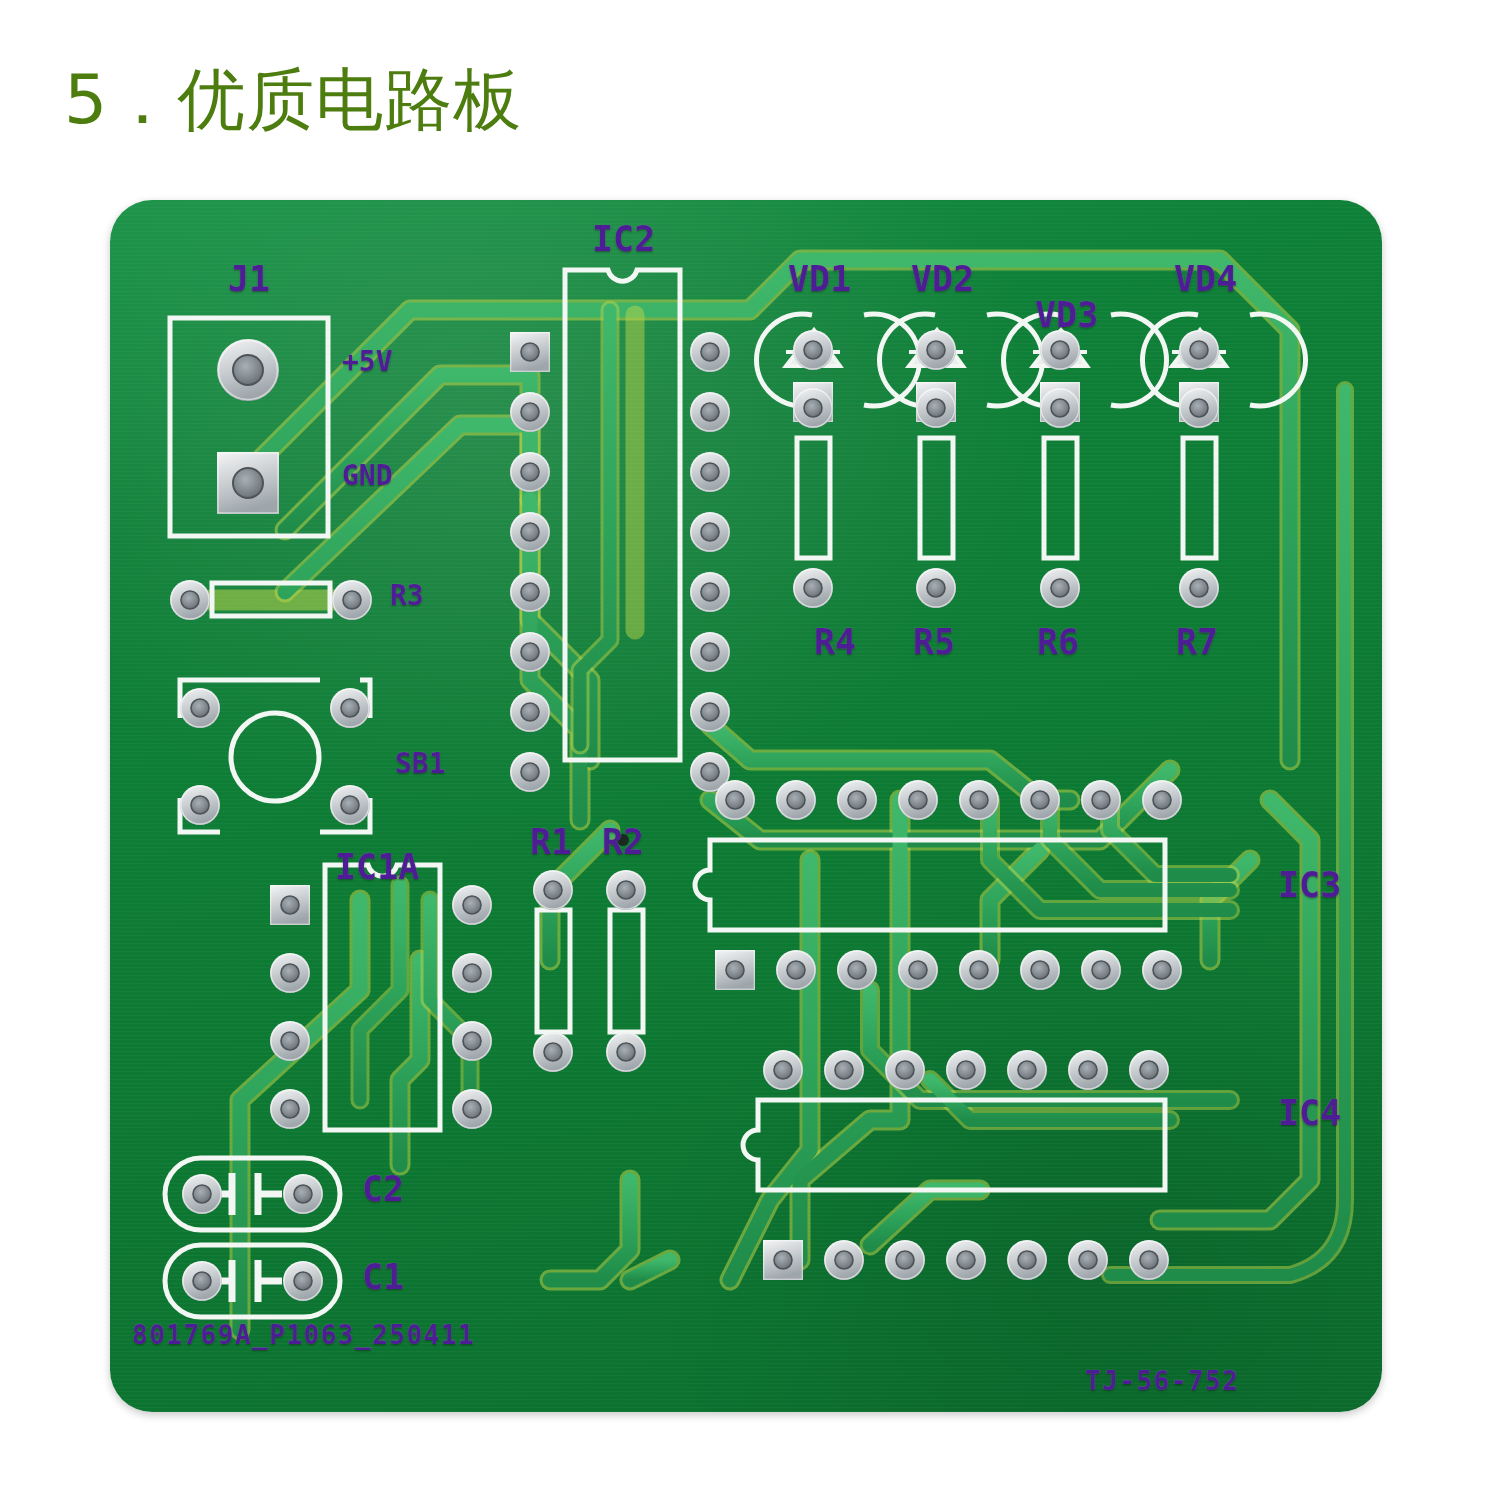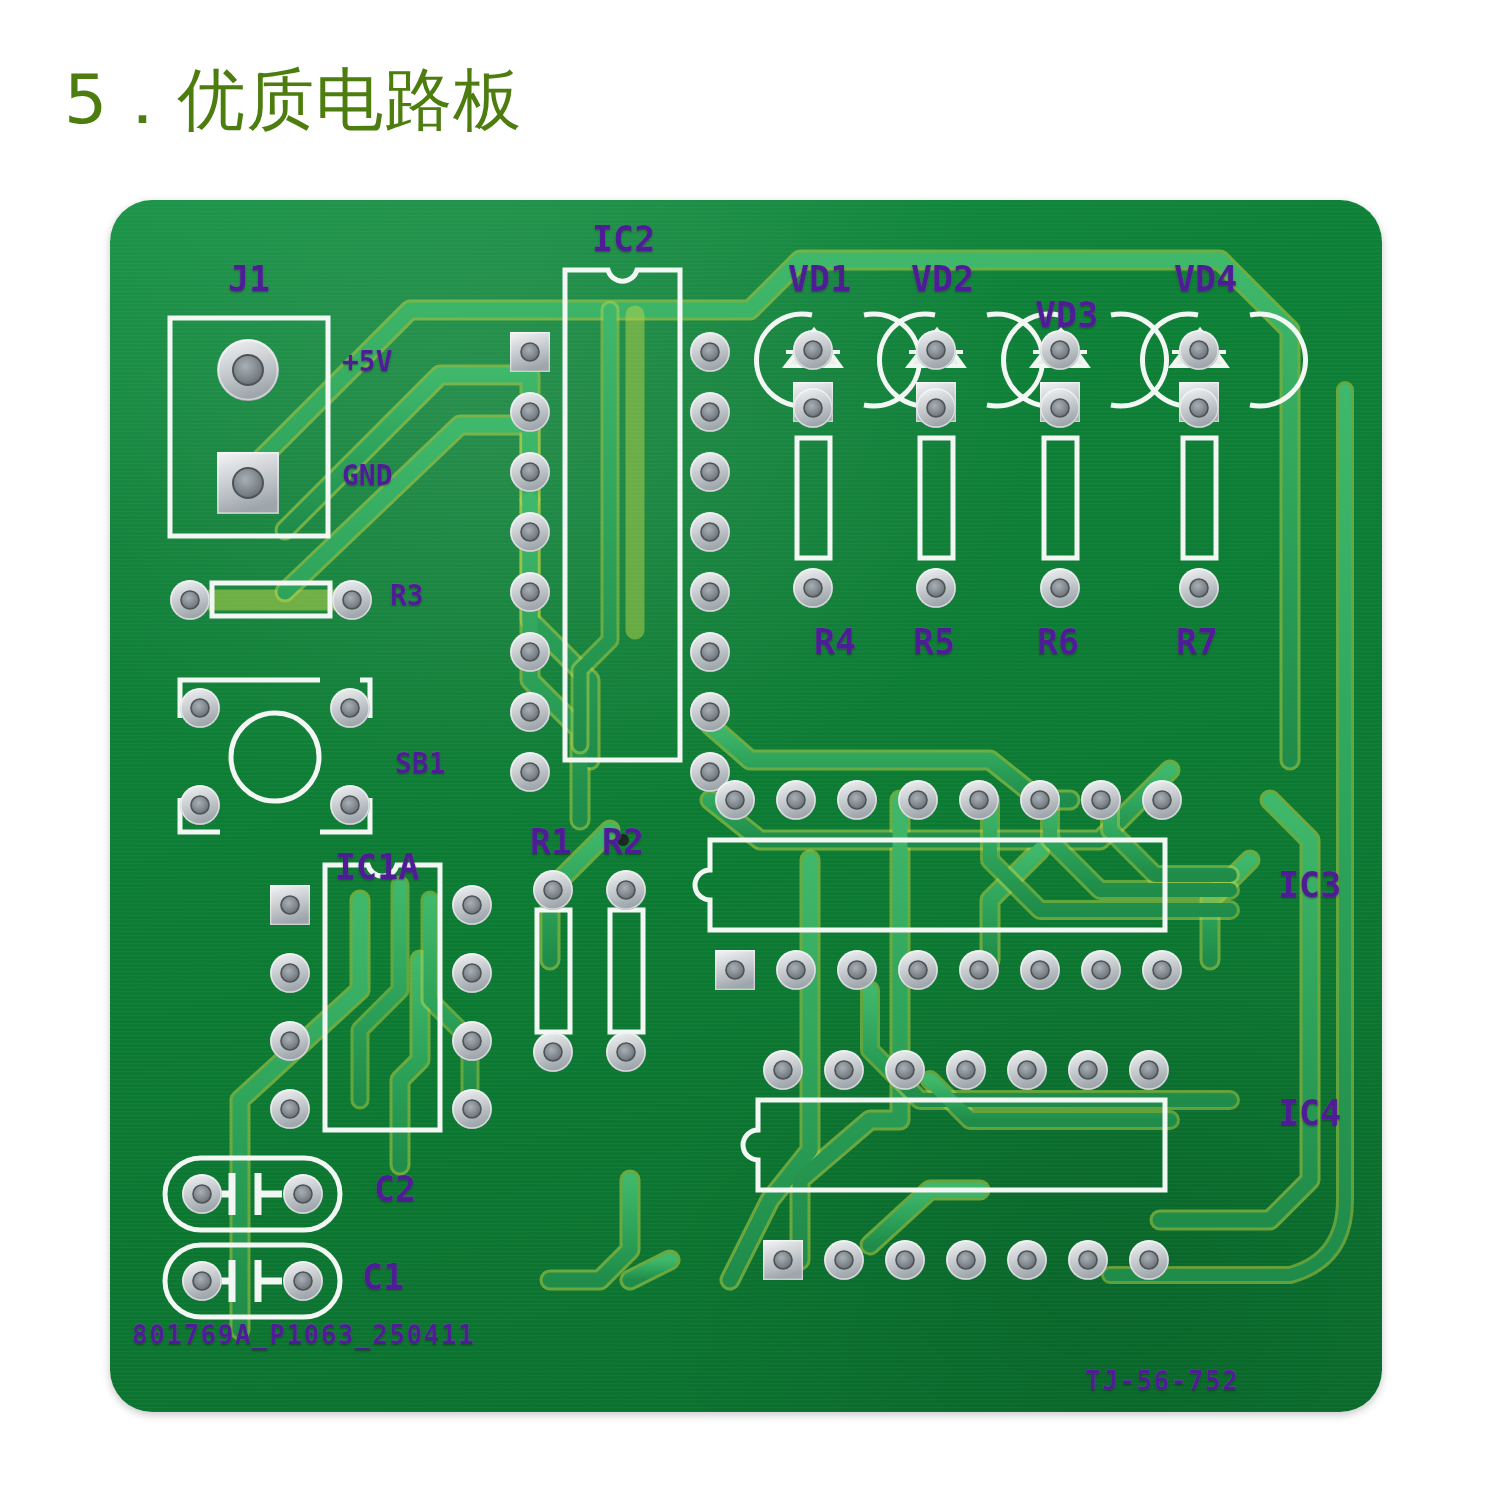--- a/index.html
+++ b/index.html
@@ -420,18 +420,18 @@
   <div class="lbl lbl-lg" style="left:1064px;top:62px;">VD4</div>
 
   <div class="lbl lbl-lg" style="left:704px;top:425px;">R4</div>
   <div class="lbl lbl-lg" style="left:803px;top:425px;">R5</div>
   <div class="lbl lbl-lg" style="left:927px;top:425px;">R6</div>
   <div class="lbl lbl-lg" style="left:1066px;top:425px;">R7</div>
 
   <div class="lbl lbl-lg" style="left:420px;top:625px;">R1</div>
   <div class="lbl lbl-lg" style="left:492px;top:625px;">R2</div>
 
-  <div class="lbl lbl-lg" style="left:264px;top:972px;">C2</div>
+  <div class="lbl lbl-lg" style="left:252px;top:972px;">C2</div>
   <div class="lbl lbl-lg" style="left:252px;top:1060px;">C1</div>
 
   <div class="lbl lbl-code" style="left:22px;top:1122px;">801769A_P1063_250411</div>
   <div class="lbl lbl-code" style="left:975px;top:1168px;">TJ-56-752</div>
 </div>
 
 </body></html>

